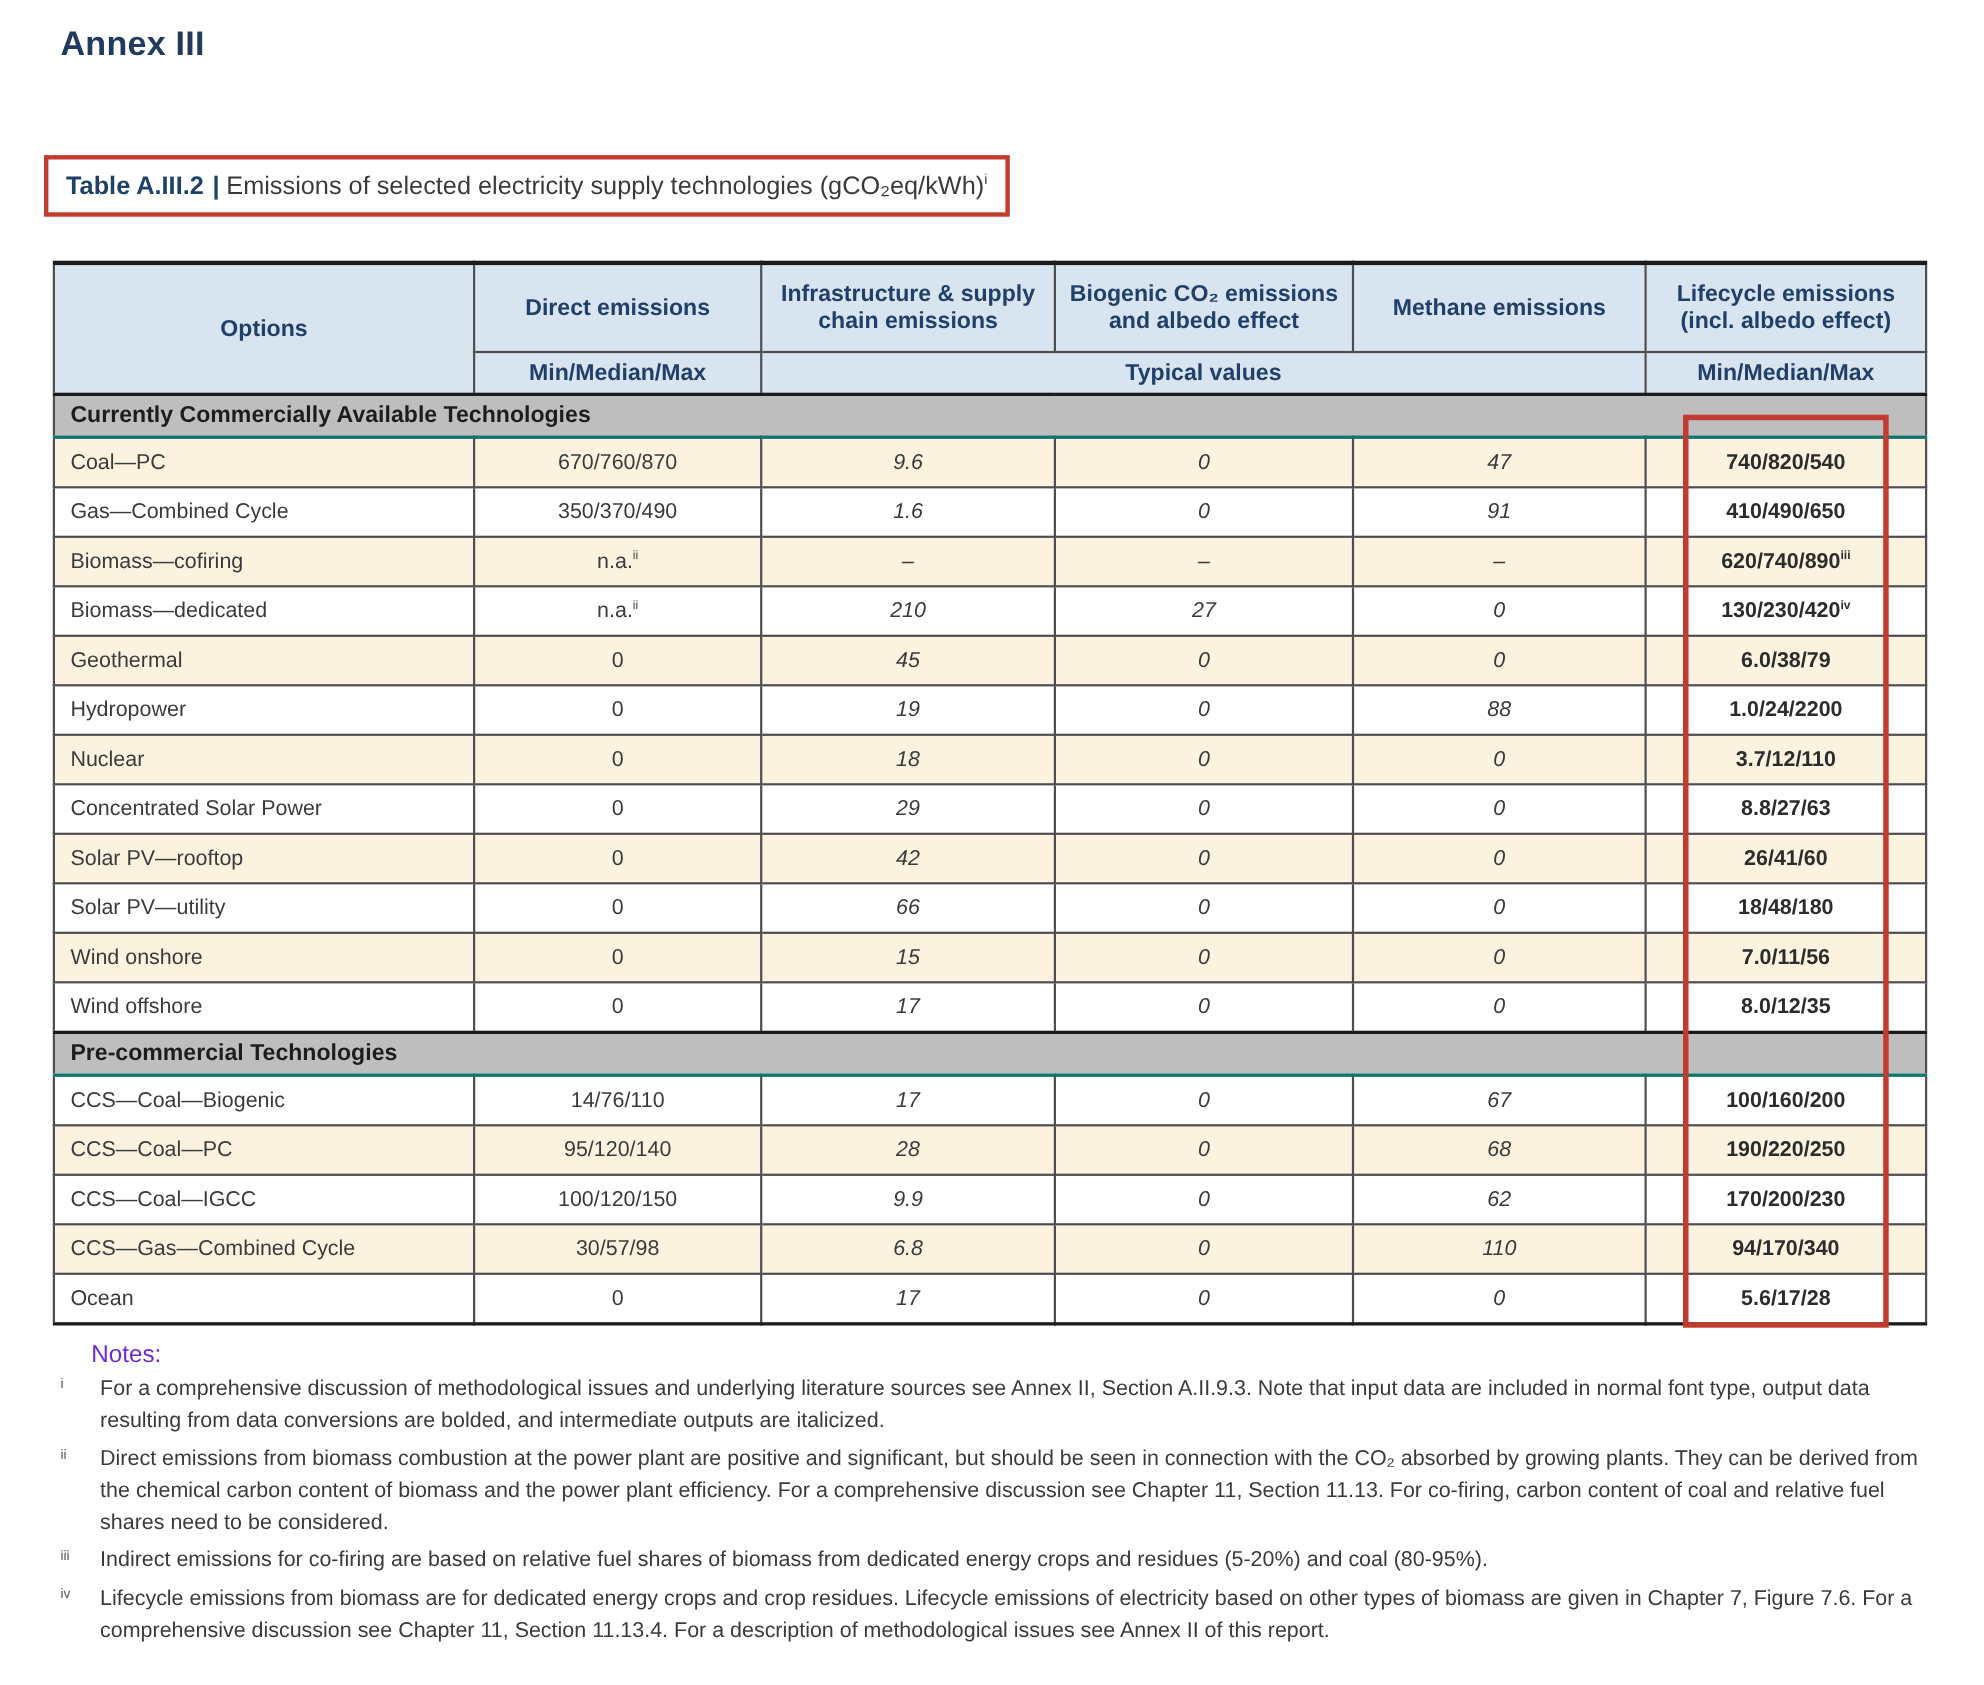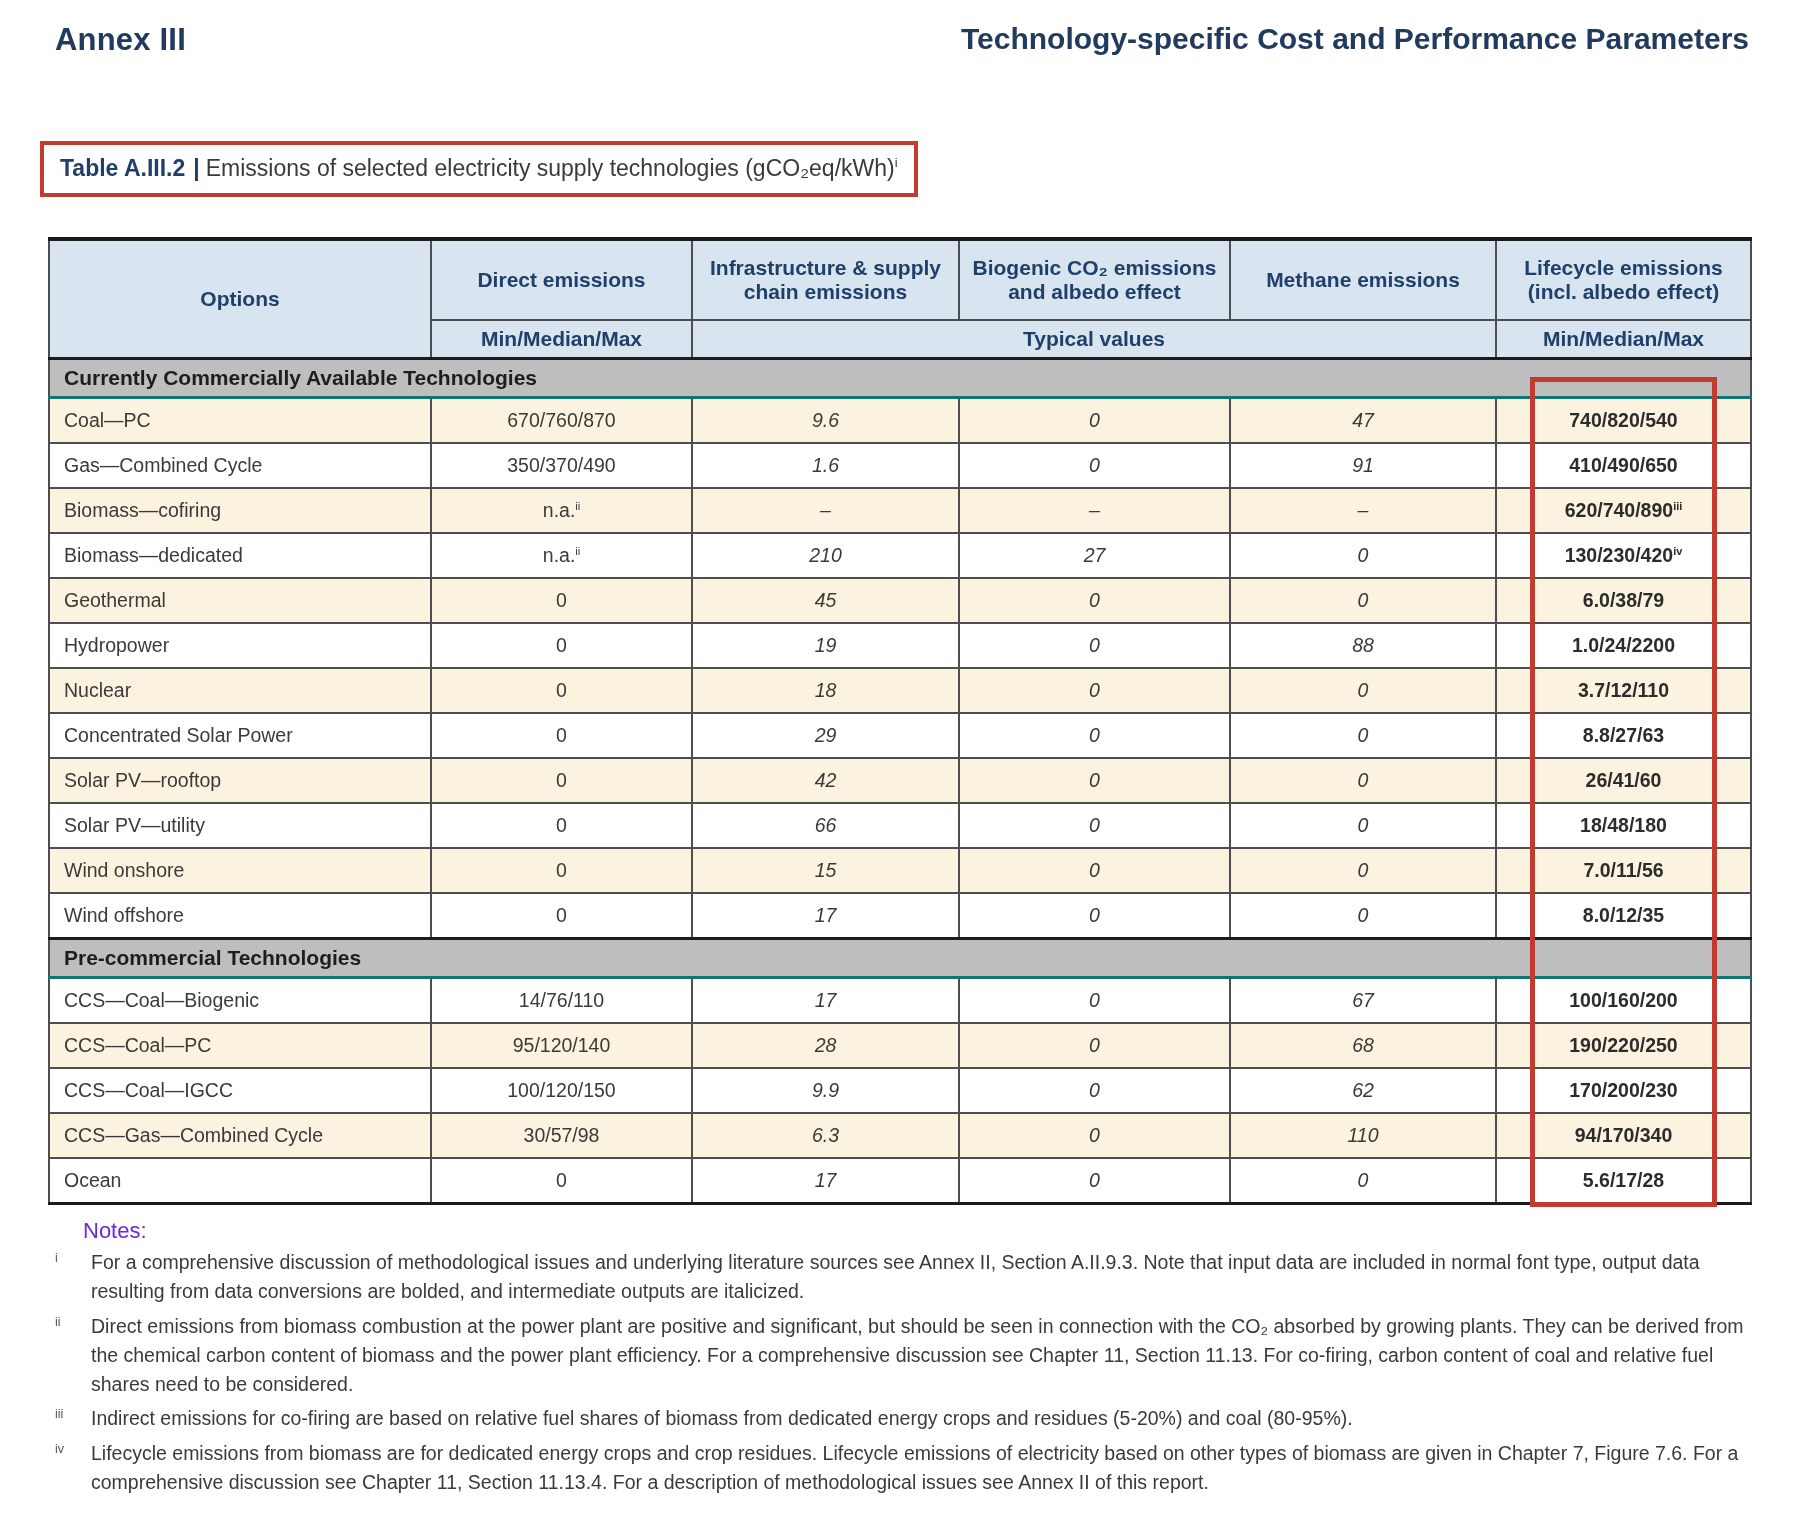--- a/index.html
+++ b/index.html
@@ -89,21 +89,20 @@
     font-size:19.5px;color:#3a3a3a;line-height:1.5;
   }
 </style>
 </head>
 <body>
 
 <div id="page">
 
   <div class="page-header">
     <div class="annex">Annex III</div>
-    <div class="doc-title">Technology-specific Cost and Performance Parameters</div>
   </div>
 
   <div class="caption-box">
     <span class="caption-label">Table A.III.2</span><span class="caption-sep">|</span><span class="caption-text">Emissions of selected electricity supply technologies (gCO₂eq/kWh)</span><sup>i</sup>
   </div>
 
   <div class="tbl-wrap">
     <table>
       <colgroup>
         <col style="width:382px">
@@ -251,21 +250,21 @@
             <td class="c-opt">CCS—Coal—IGCC</td>
             <td class="c-dir">100/120/150</td>
             <td class="c-inf it">9.9</td>
             <td class="c-bio it">0</td>
             <td class="c-met it">62</td>
             <td class="c-lif">170/200/230</td>
           </tr>
           <tr class="cream">
             <td class="c-opt">CCS—Gas—Combined Cycle</td>
             <td class="c-dir">30/57/98</td>
-            <td class="c-inf it">6.3</td>
+            <td class="c-inf it">6.8</td>
             <td class="c-bio it">0</td>
             <td class="c-met it">110</td>
             <td class="c-lif">94/170/340</td>
           </tr>
           <tr class="">
             <td class="c-opt">Ocean</td>
             <td class="c-dir">0</td>
             <td class="c-inf it">17</td>
             <td class="c-bio it">0</td>
             <td class="c-met it">0</td>

